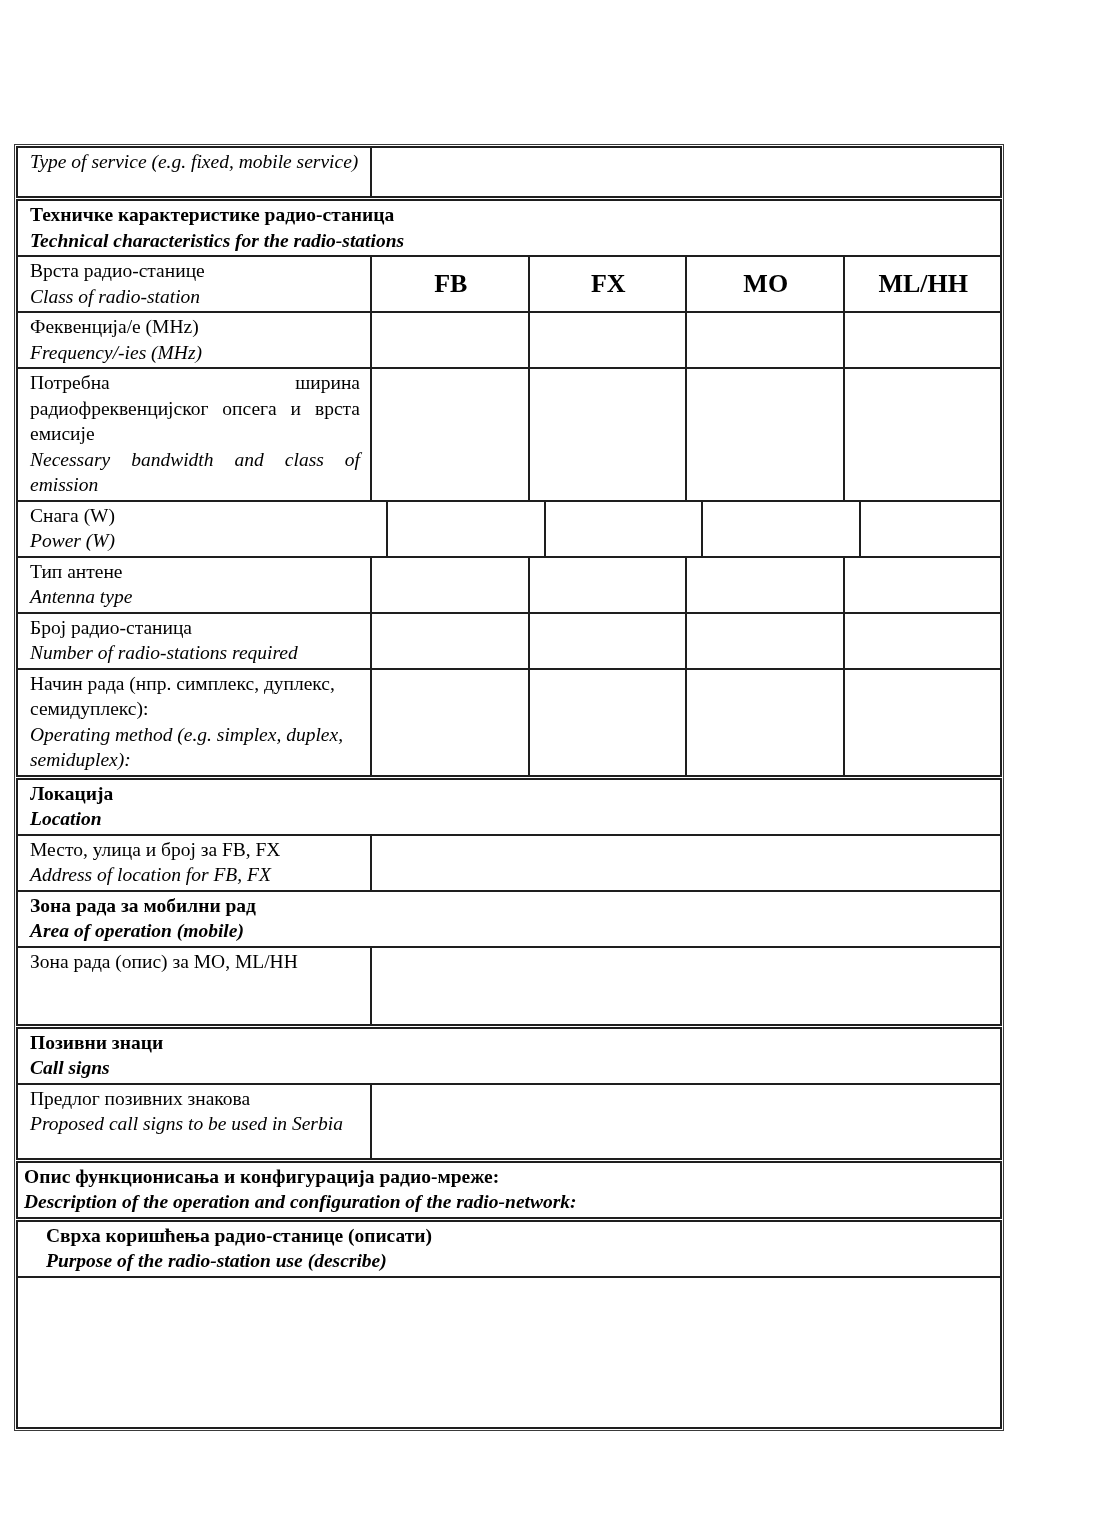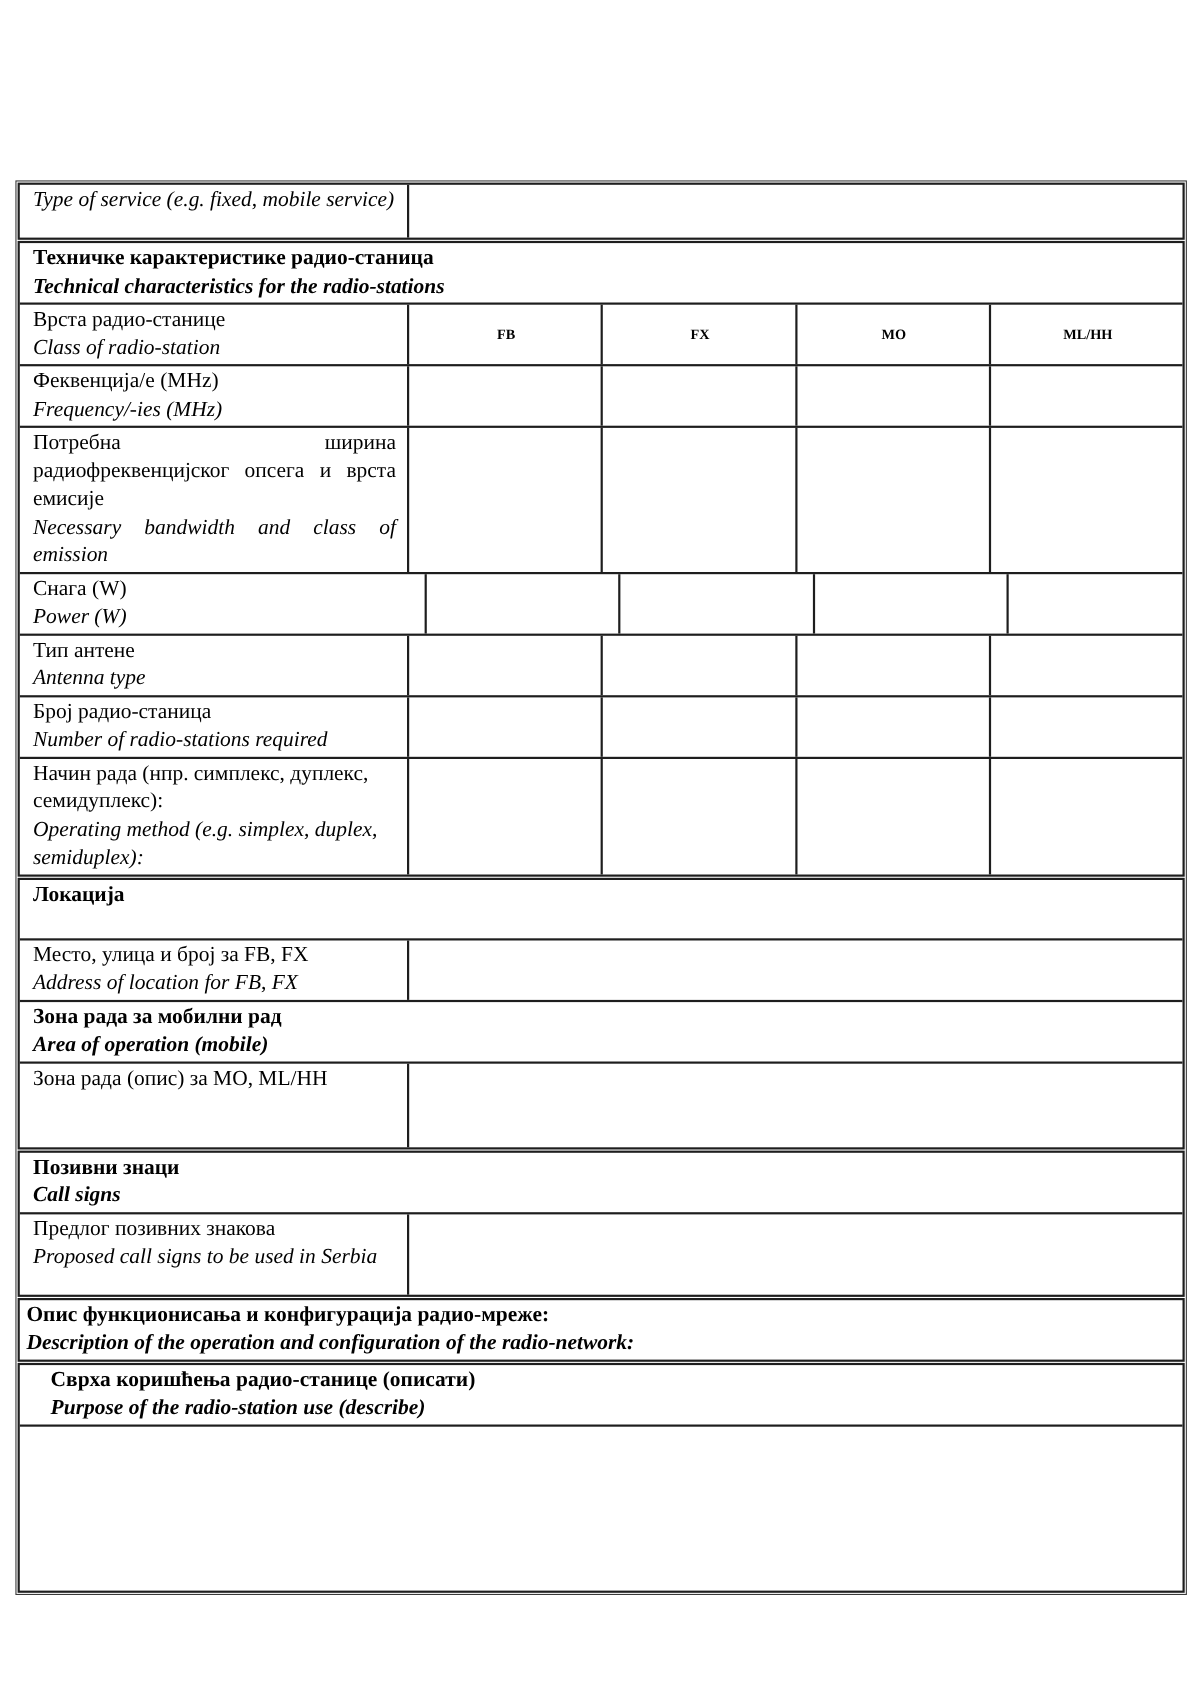--- a/index.html
+++ b/index.html
@@ -6,39 +6,39 @@
     --line:#1e1e1e;
     --line-thin:#3a3a3a;
     --ink:#000000;
     --paper:#ffffff;
   }
   *{box-sizing:border-box;margin:0;padding:0;}
   html,body{background:#ffffff;}
   body{width:1093px;height:1535px;position:relative;font-family:"Liberation Serif","DejaVu Serif",serif;color:var(--ink);}
   .page{position:absolute;inset:0;background:var(--paper);}
   .doc-table{
-    position:absolute;left:14px;top:144px;width:1065px;
+    position:absolute;left:14px;top:144px;width:990px;
     border:1px solid var(--line-thin);
-    padding:1px;background:var(--paper);margin-top:20px;
+    padding:1px;background:var(--paper);
   }
   .block{border:2px solid var(--line);background:var(--paper);}
   .block + .block{margin-top:1px;}
   .row{display:flex;align-items:stretch;}
   .block > .row + .row{border-top:2px solid var(--line);}
   .cell{padding:1px 10px 2px 12px;font-size:19.5px;line-height:25.5px;}
   .cell + .cell{border-left:2px solid var(--line);}
   .label{width:352px;flex:0 0 352px;}
   .data{flex:1 1 0;}
   .full{flex:1 1 100%;}
   .sr{display:block;}
   .en{display:block;font-style:italic;}
   .section .sr{font-weight:bold;}
   .section .en{font-weight:bold;font-style:italic;}
   .col-head{display:flex;align-items:center;justify-content:center;
-    font-weight:bold;font-size:13px;font-style:normal;}
+    font-weight:bold;font-size:26px;font-style:normal;}
   .justify{text-align:justify;}
   .justify .sr,.justify .en{text-align:justify;}
   
   .h-type{min-height:48px;}
   .h-sect-tech{min-height:53px;}
   .h-class{min-height:52px;}
   .h-freq{min-height:48px;}
   .h-band{min-height:129px;}
   .h-power{min-height:47px;gap:16px;}
   .h-ant{min-height:48px;}
@@ -154,20 +154,21 @@
         <div class="cell data"></div>
         <div class="cell data"></div>
         <div class="cell data"></div>
       </div>
     </div>
 
     <div class="block">
       <div class="row section h-sect-loc">
         <div class="cell full">
           <span class="sr">Локација</span>
+          <span class="en">Location</span>
         </div>
       </div>
 
       <div class="row h-addr">
         <div class="cell label">
           <span class="sr">Место, улица и број за FB, FX</span>
           <span class="en">Address of location for FB, FX</span>
         </div>
         <div class="cell data"></div>
       </div>

